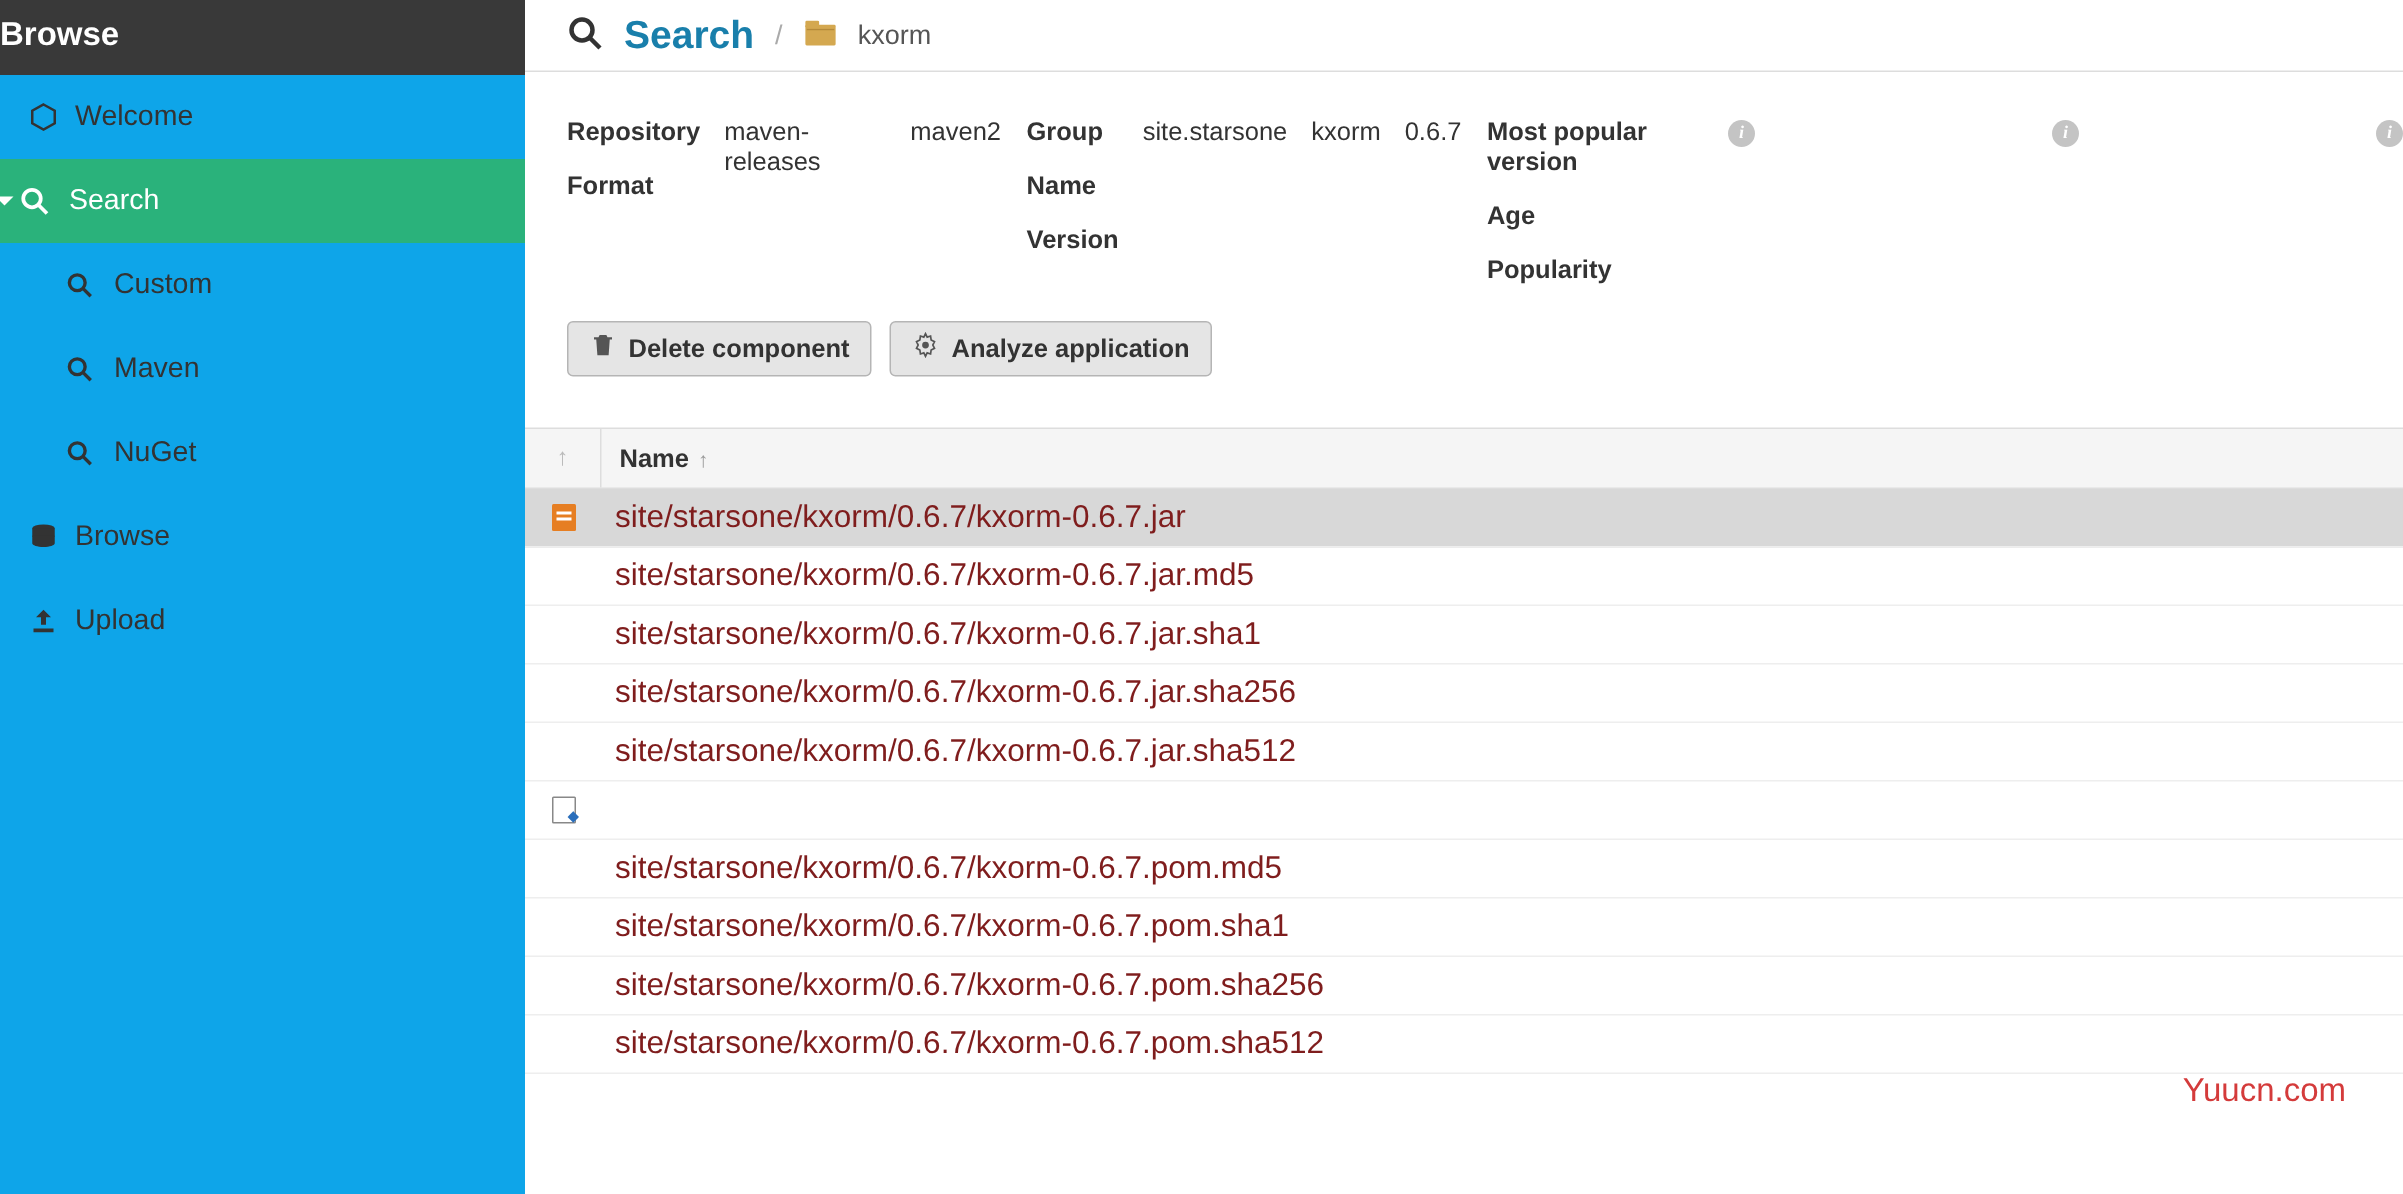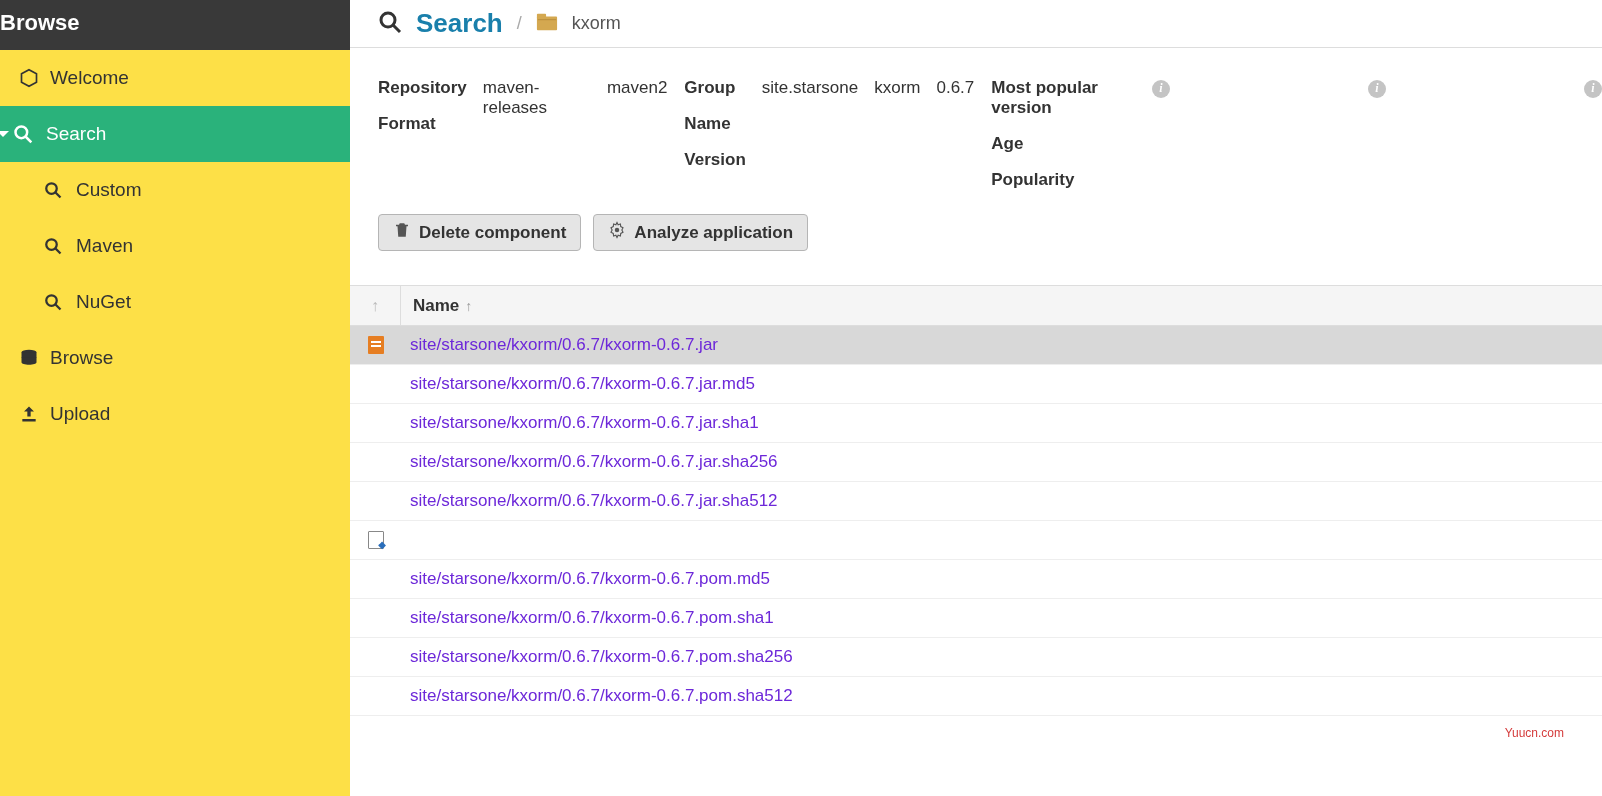--- a/index.html
+++ b/index.html
@@ -1,20 +1,20 @@
 <!DOCTYPE html>
 <html><head>
 <meta charset="utf-8">
 <style>
 * { margin: 0; padding: 0; box-sizing: border-box; }
 html, body { width: 1602px; height: 796px; font-family: "Helvetica Neue", Arial, sans-serif; font-size: 14px; background: #fff; color: #333; overflow: hidden; }
 
 .layout { display: flex; width: 100%; height: 100%; }
 
-.sidebar { width: 350px; background: #fde047; height: 100%; flex-shrink: 0; }
+.sidebar { width: 350px; background: #0ea5e9; height: 100%; flex-shrink: 0; }
 .sidebar-header { background: #393939; color: #fff; font-size: 22px; font-weight: 600; padding: 10px 0 14px 0; }
 .sidebar-item { display: flex; align-items: center; height: 56px; padding-left: 18px; font-size: 19px; color: #333; cursor: pointer; }
 .sidebar-item.sub { padding-left: 42px; }
 .sidebar-item.active { background: #2ab27b; color: #fff; }
 .sidebar-item .caret { width: 0; height: 0; border-top: 6px solid transparent; border-bottom: 6px solid transparent; border-left: 6px solid #fff; transform: rotate(90deg); margin-right: 6px; margin-left: -18px; }
 .sidebar-item .sicon { width: 22px; margin-right: 12px; display: flex; align-items: center; justify-content: center; }
 .sidebar-item.top .sicon { margin-right: 10px; }
 .sidebar-item svg { display: block; }
 
 .main { flex: 1; display: flex; flex-direction: column; background: #fff; min-width: 0; }
@@ -41,27 +41,27 @@
 
 .table { border-top: 1px solid #ddd; }
 .table-header { display: flex; background: #f5f5f5; border-bottom: 1px solid #ddd; height: 40px; align-items: center; }
 .th-arrow { width: 50px; text-align: center; color: #bbb; font-size: 16px; }
 .th-sep { width: 1px; height: 100%; background: #ddd; }
 .th-name { padding-left: 12px; font-weight: 700; font-size: 17px; color: #333; display: flex; align-items: center; gap: 6px; }
 .th-sortarrow { color: #999; font-size: 14px; }
 .table-row { display: flex; align-items: center; height: 39px; border-bottom: 1px solid #eee; cursor: pointer; }
 .table-row.selected { background: #d8d8d8; }
 .tr-iconcell { width: 40px; display: flex; justify-content: flex-end; padding-right: 6px; }
-.tr-name { padding-left: 20px; font-size: 17px; color: #6d28d9; }
+.tr-name { padding-left: 20px; font-size: 21px; color: #7f1d1d; }
 .file-icon-java { width: 16px; height: 18px; background: #e67e22; border-radius: 1px; position: relative; }
 .file-icon-java::after { content: ""; position: absolute; top: 5px; left: 3px; width: 10px; height: 2px; background: #fff; box-shadow: 0 4px 0 #fff; }
 .file-icon-pom { width: 16px; height: 18px; background: #fff; border: 1px solid #888; border-radius: 1px; position: relative; }
 .file-icon-pom::after { content: "◆"; position: absolute; bottom: -2px; right: -3px; color: #2a6ebb; font-size: 10px; }
 
-.watermark { position: fixed; bottom: 56px; right: 38px; color: #d43b3b; font-size: 12px; font-family: Arial; }
+.watermark { position: fixed; bottom: 56px; right: 38px; color: #d43b3b; font-size: 22px; font-family: Arial; }
 </style>
 </head>
 <body>
 
 <div class="layout">
 
   <div class="sidebar">
     <div class="sidebar-header">Browse</div>
 
     <div class="sidebar-item top">

